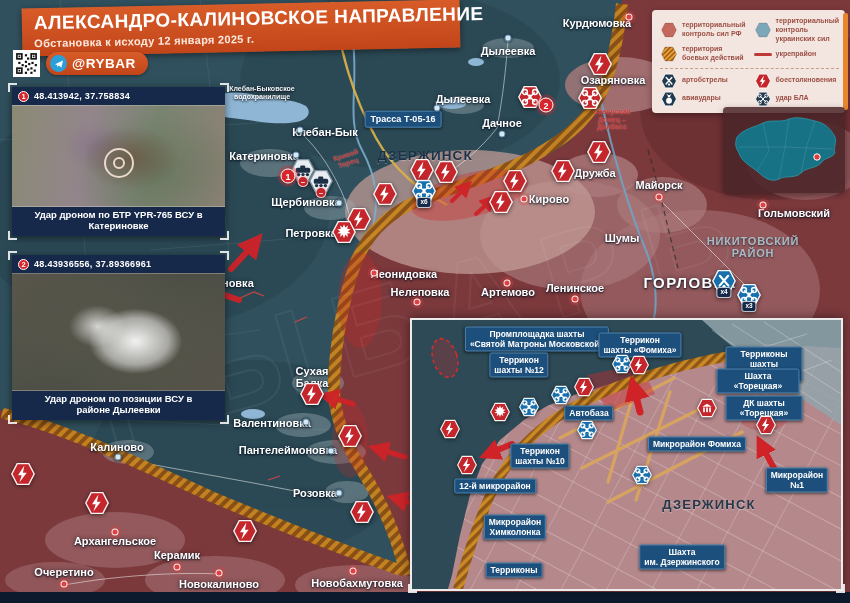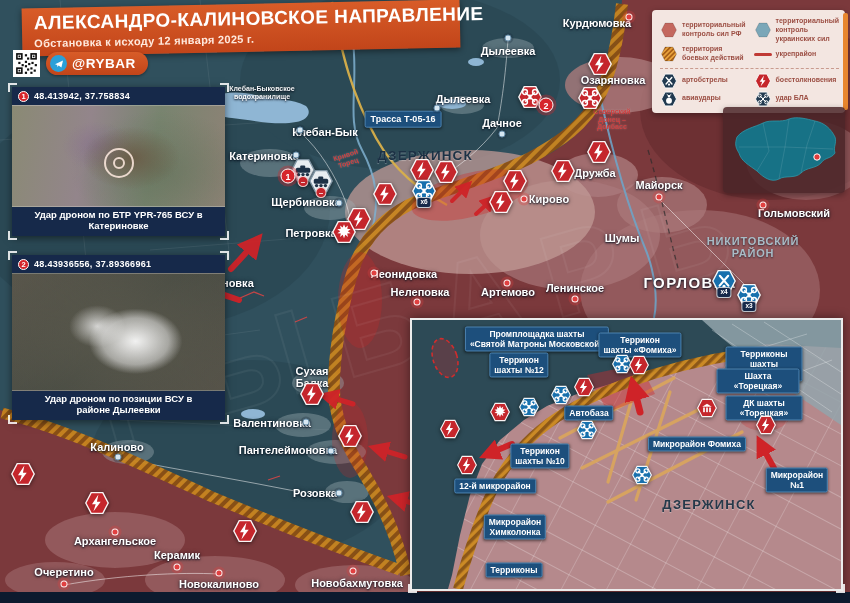--- a/index.html
+++ b/index.html
@@ -431,20 +431,22 @@
         <div class="bbox" style="left: 346px; top: 61px;">Шахта «Торецкая»</div>
         <div class="bbox" style="left: 177px; top: 93px;">Автобаза</div>
         <div class="bbox" style="left: 352px; top: 88px;">ДК шахты «Торецкая»</div>
         <div class="bbox" style="left: 285px; top: 124px; text-align: right;">Микрорайон Фомиха</div>
         <div class="bbox" style="left: 128px; top: 136px;">Террикон
 шахты №10</div>
         <div class="bbox" style="left: 83px; top: 166px;">12-й микрорайон</div>
         <div class="bbox" style="left: 103px; top: 207px;">Микрорайон
 Химколонка</div>
         <div class="bbox" style="left: 102px; top: 250px;">Терриконы</div>
+        <div class="bbox" style="left: 270px; top: 237px;">Шахта
+им. Дзержинского</div>
         <div class="bbox" style="left: 385px; top: 160px;">Микрорайон №1</div>
         <div class="place city" style="left: 297px; top: 185px;">ДЗЕРЖИНСК</div>
         <div class="icon" style="left: 210px; top: 44px;"><svg viewBox="0 0 24 24" width="20" height="20">
             <polygon points="6.2,1.6 17.8,1.6 23.2,12 17.8,22.4 6.2,22.4 0.8,12" fill="#1770ad" stroke="rgba(255,255,255,.95)" stroke-width="1.4"></polygon>
             <g stroke="#fff" stroke-width="1.5" fill="none">
               <path d="M7.2 7.2 L16.8 16.8 M16.8 7.2 L7.2 16.8"></path>
               <circle cx="7" cy="7" r="2.4"></circle>
               <circle cx="17" cy="7" r="2.4"></circle>
               <circle cx="7" cy="17" r="2.4"></circle>
               <circle cx="17" cy="17" r="2.4"></circle>

